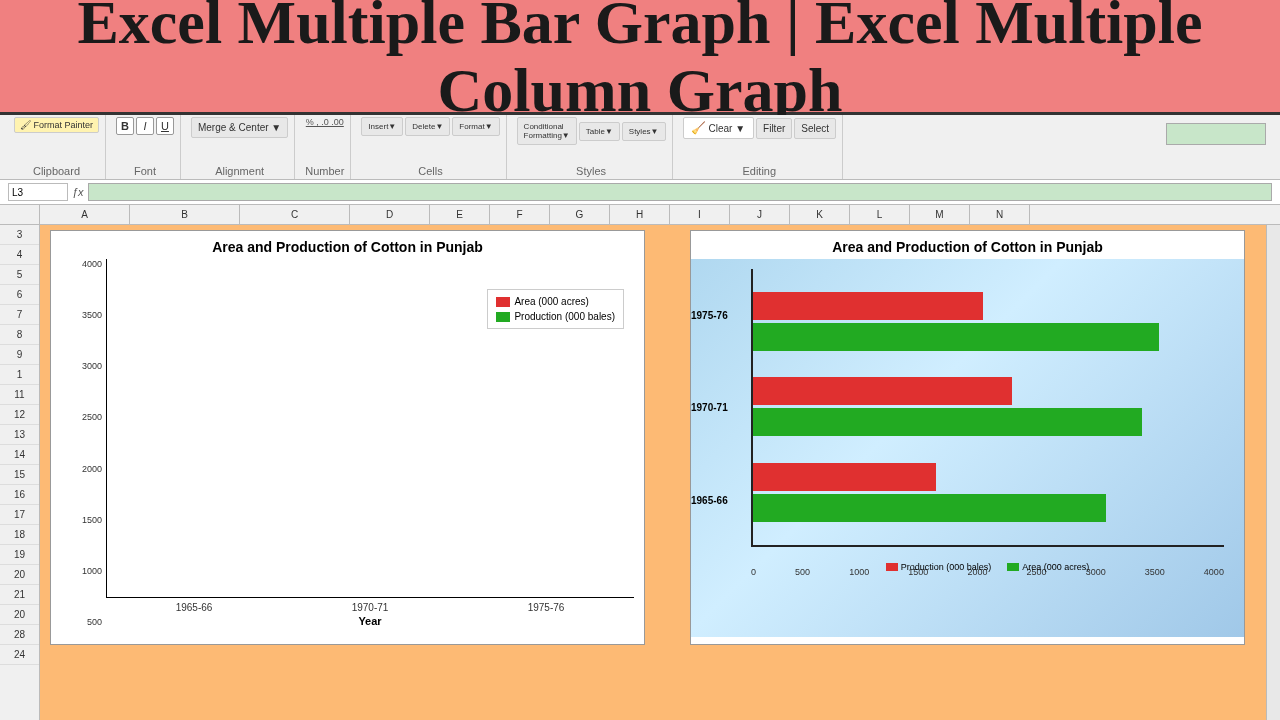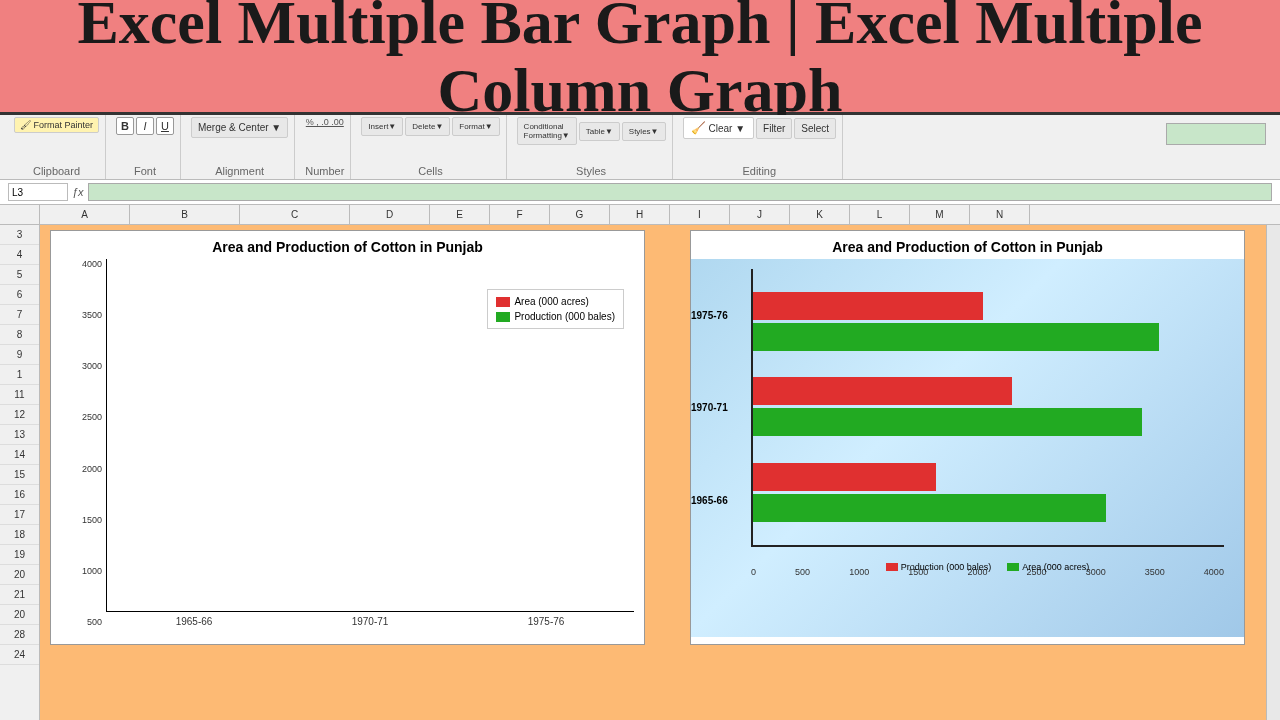--- a/index.html
+++ b/index.html
@@ -566,20 +566,21 @@
                 <div class="bar-group">
                   <div class="bar bar-red" style="height: calc(345 / 400 * 100%)"></div>
                   <div class="bar bar-green" style="height: calc(195 / 400 * 100%)"></div>
                 </div>
               </div>
               <div class="x-axis-labels">
                 <div class="x-axis-label">1965-66</div>
                 <div class="x-axis-label">1970-71</div>
                 <div class="x-axis-label">1975-76</div>
               </div>
+              <div class="x-axis-title">Year</div>
             </div>
 
             <div class="legend">
               <div class="legend-item">
                 <div class="legend-color bar-red"></div>
                 <span>Area (000 acres)</span>
               </div>
               <div class="legend-item">
                 <div class="legend-color bar-green"></div>
                 <span>Production (000 bales)</span>

